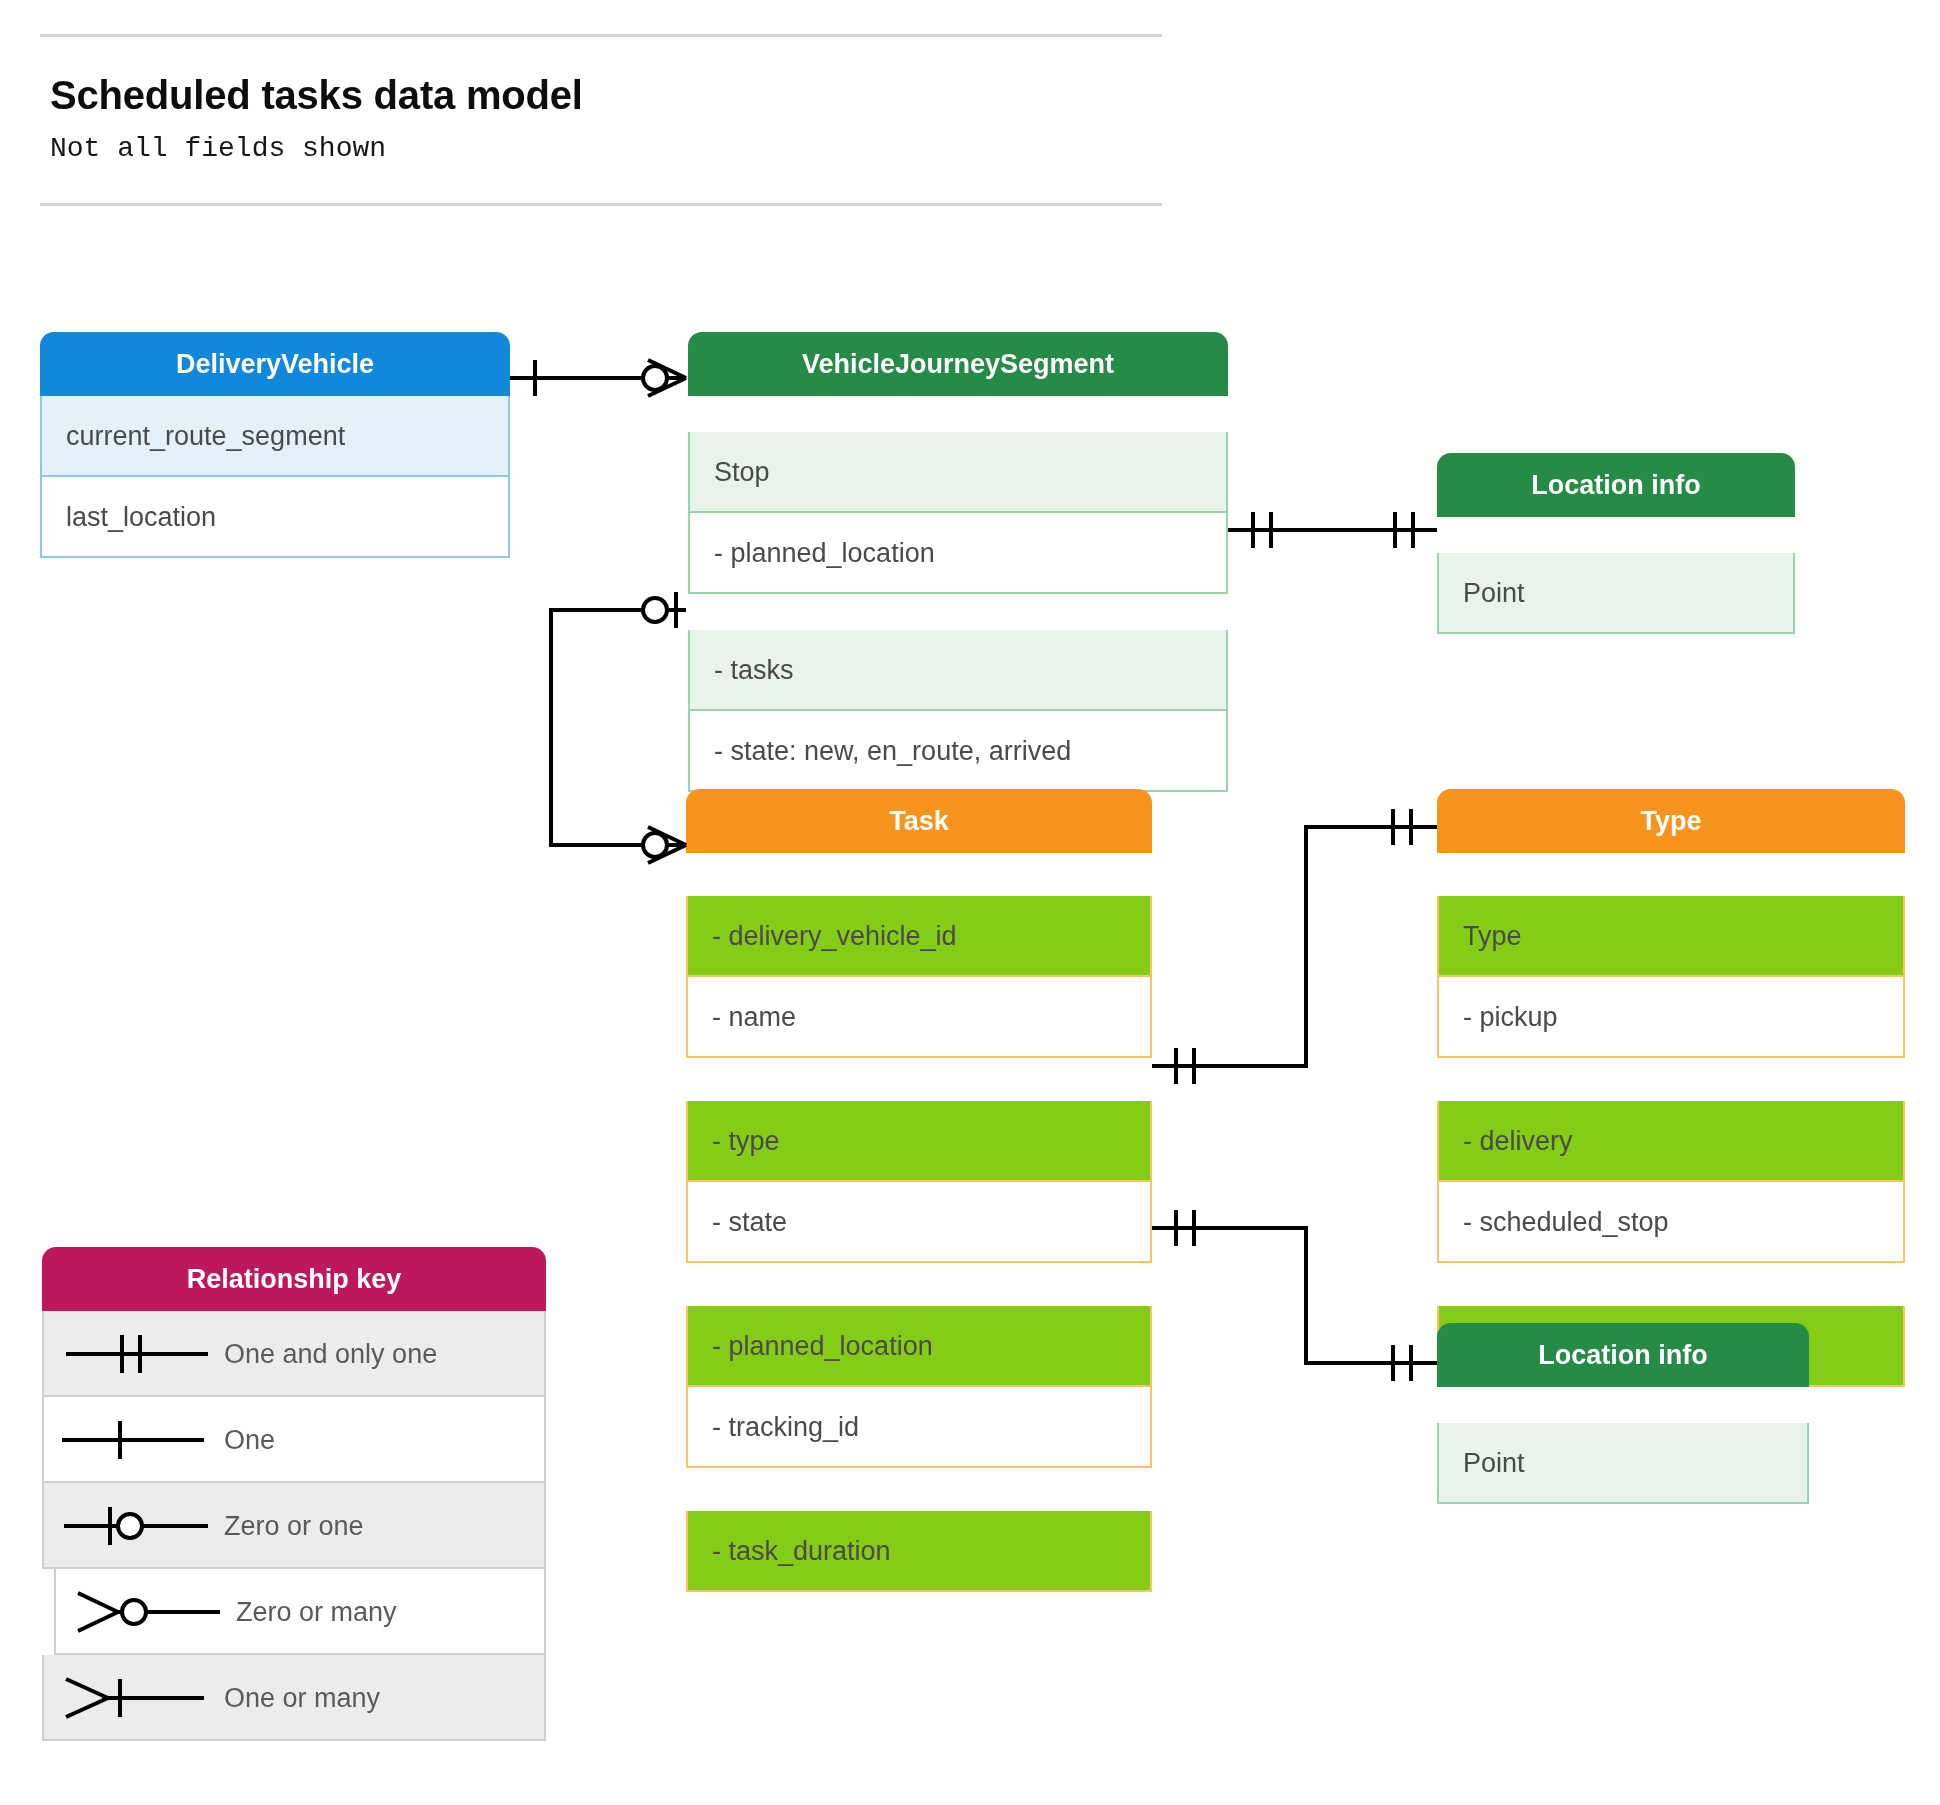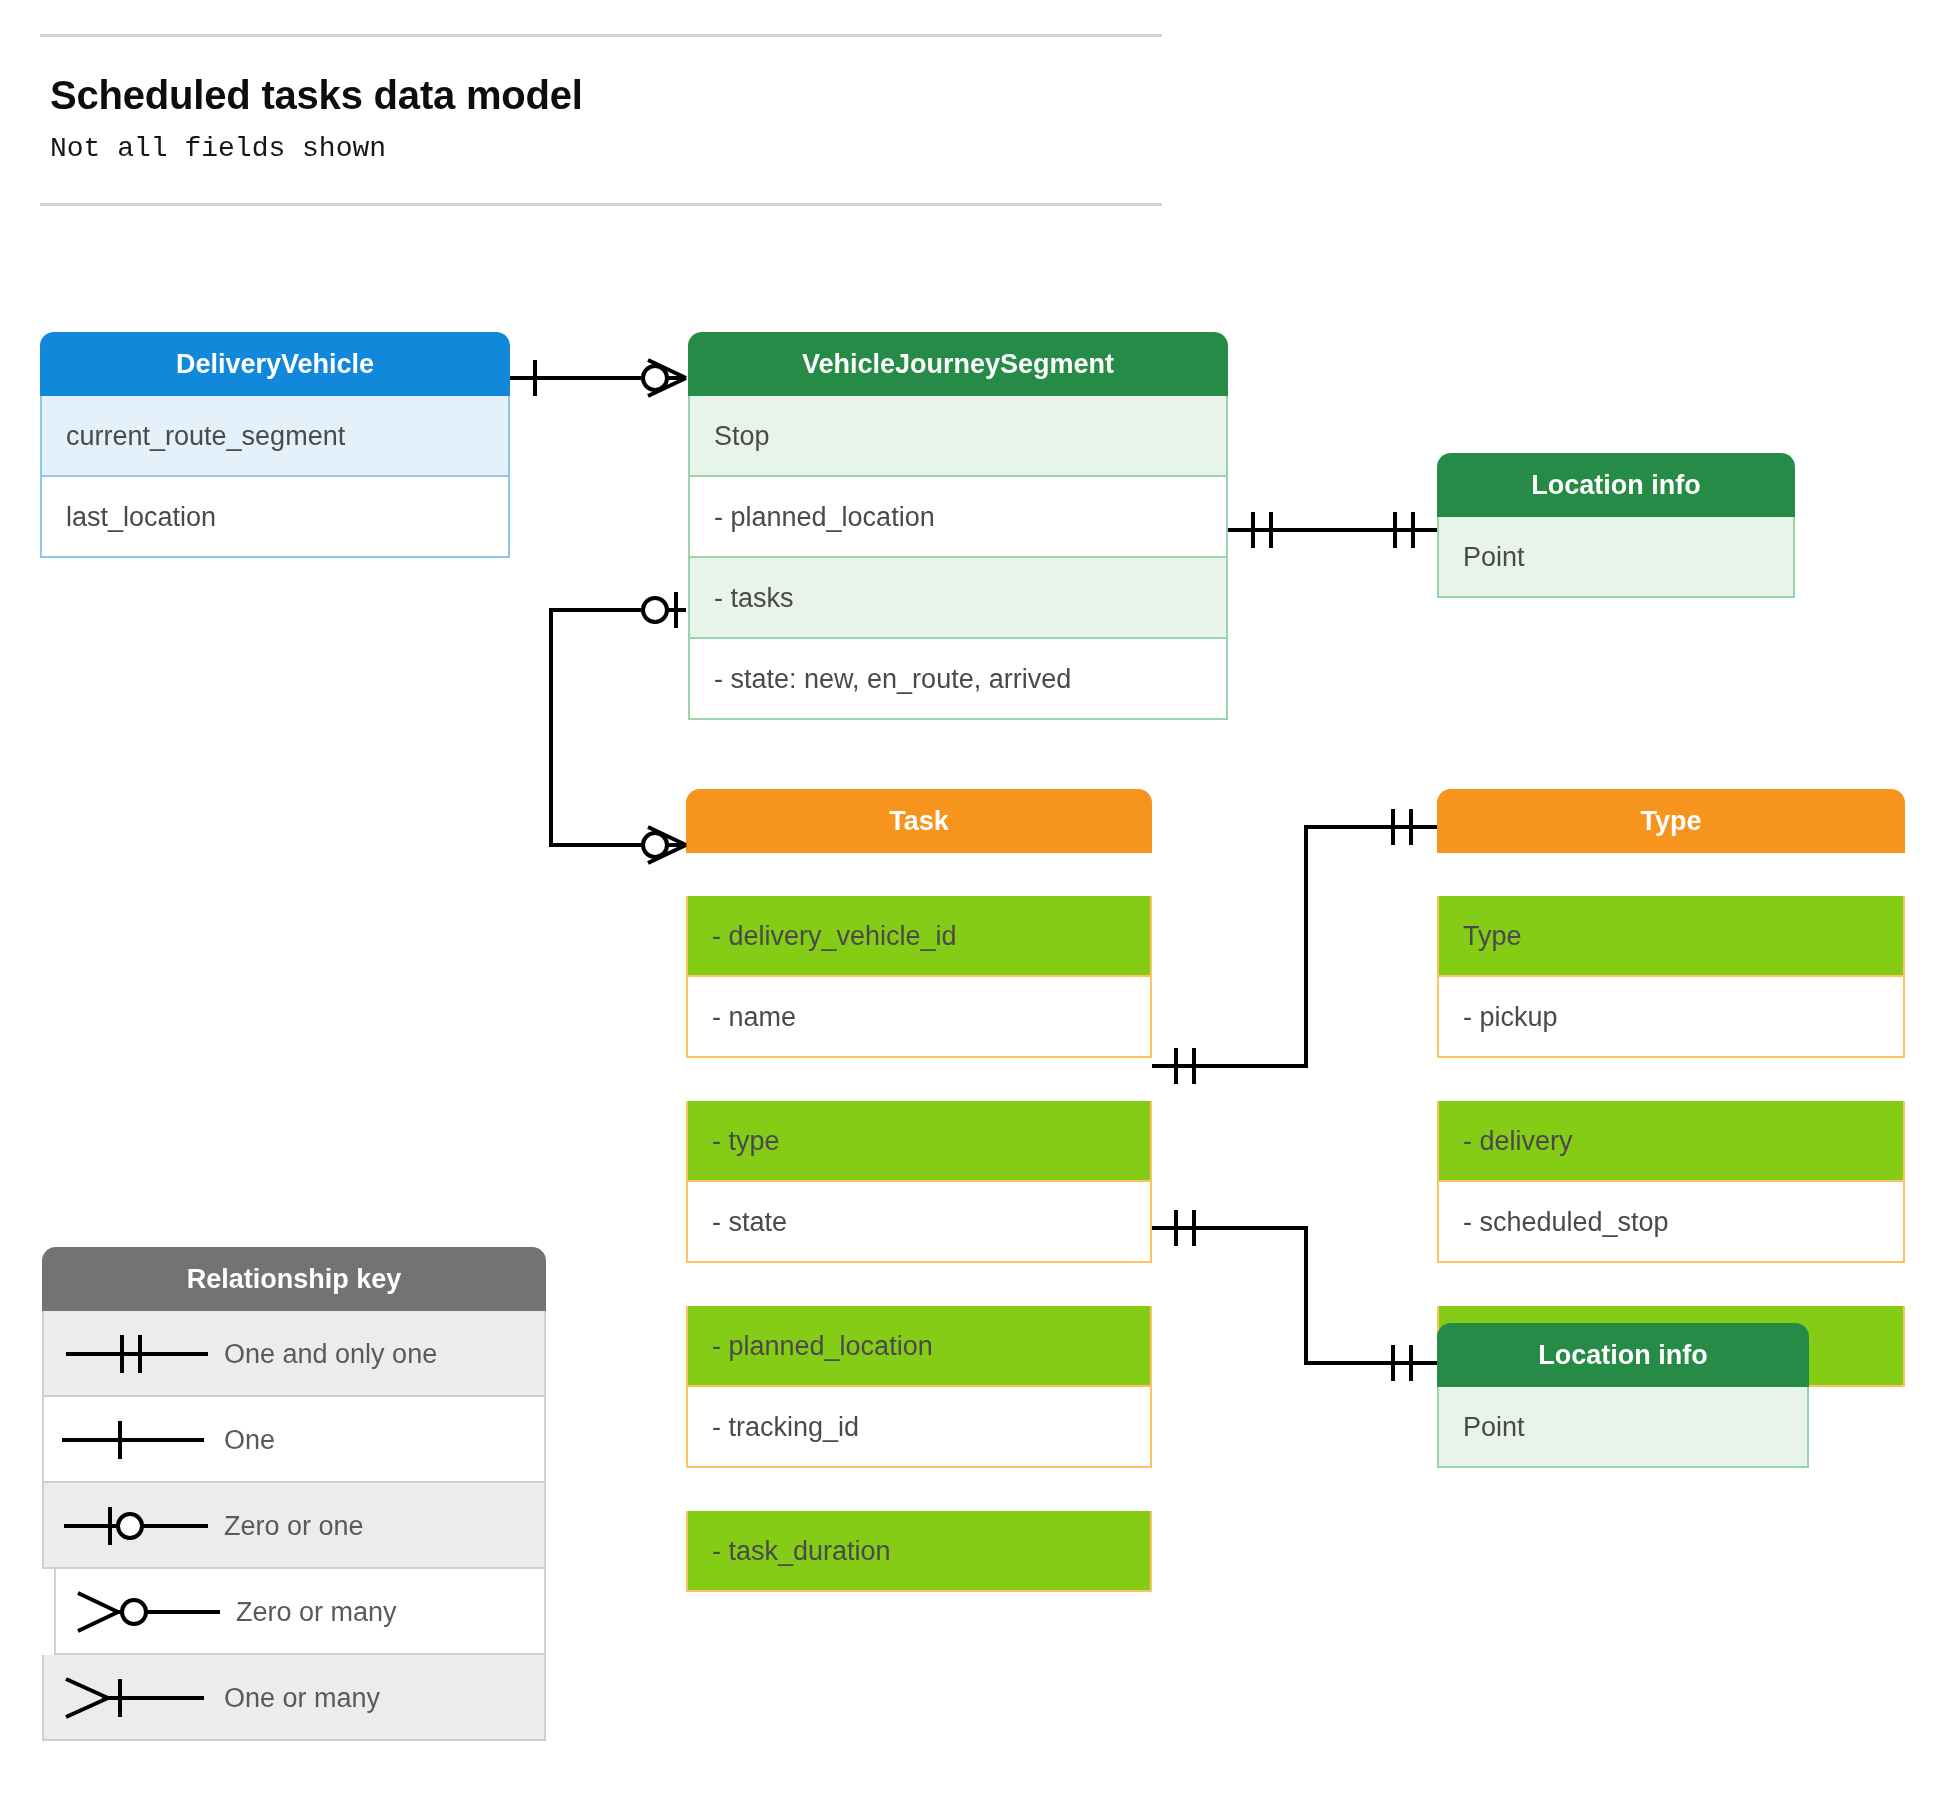--- a/index.html
+++ b/index.html
@@ -44,31 +44,31 @@
 
   
   .blue .ehead{background:#1288da;}
   .blue .erow{border-left:2px solid #8ec7ee;border-right:2px solid #8ec7ee;border-bottom:2px solid #8ec7ee;}
   .blue .erow.alt{background:#e4f1fb;}
   .blue .erow.plain{background:#ffffff;}
 
   
   .green .ehead{background:#258b46;}
   .green .erow{border-left:2px solid #9bd3ad;border-right:2px solid #9bd3ad;border-bottom:2px solid #9bd3ad;}
-  .green .erow.alt{background:#e8f3ea;}
+  .green .erow.alt{background:#e8f3ea;margin-top:36px;}
   .green .erow.plain{background:#ffffff;}
 
   
   .orange .ehead{background:#f6941d;}
   .orange .erow{border-left:2px solid #fbc266;border-right:2px solid #fbc266;border-bottom:2px solid #fbc266;}
   .orange .erow.alt{background:#84cc16;margin-top:43px;}
   .orange .erow.plain{background:#ffffff;}
 
   
-  .grey .ehead{background:#737373;}
+  .grey .ehead{background:#be185d;}
   .grey .erow{border-left:2px solid #cfcfcf;border-right:2px solid #cfcfcf;border-bottom:2px solid #cfcfcf;}
   .grey .erow.alt{background:#ececec;}
   .grey .erow.plain{background:#ffffff;}
 
   
   .keyrow{position:relative;height:86px;}
   .keyrow .klabel{
     position:absolute;left:180px;top:0;height:86px;line-height:86px;
     font-size:27px;color:#5a5a5a;white-space:nowrap;
   }

